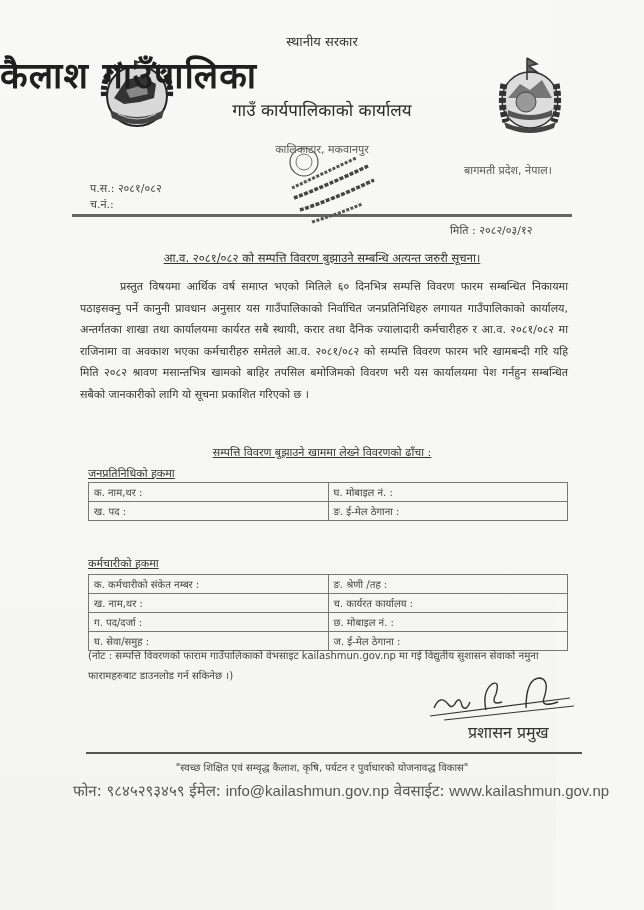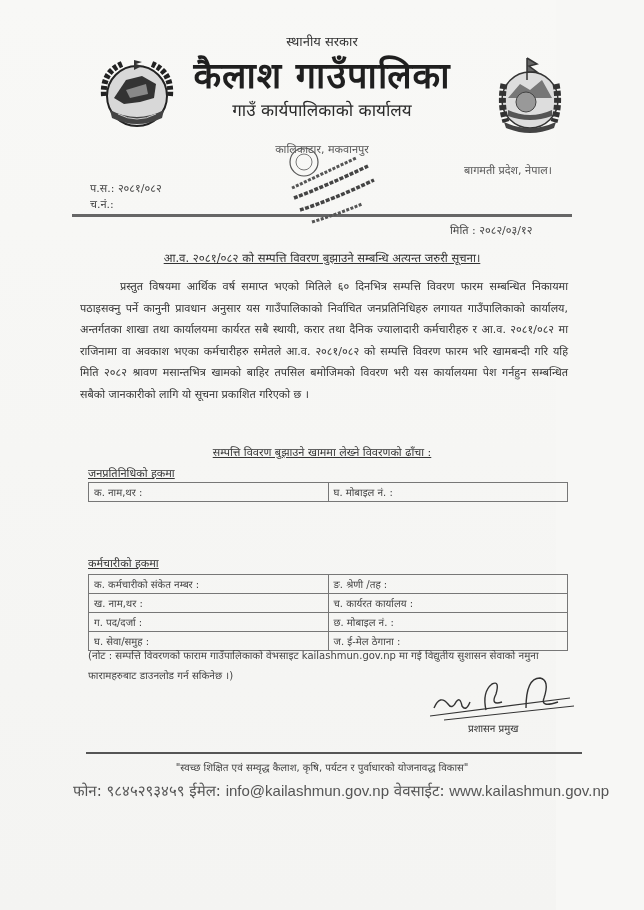--- a/index.html
+++ b/index.html
@@ -7,21 +7,21 @@
     width: 644px; height: 910px; overflow: hidden;
     background: #f7f7f5;
     font-family: "DejaVu Sans", sans-serif;
     color: #2a2a2a;
     position: relative;
   }
   .page { position: absolute; left: 0; top: 0; width: 556px; height: 910px;
     background: linear-gradient(180deg, #f8f8f6 0%, #f4f4f2 100%); }
   .abs { position: absolute; }
   .gov-line { left: 0; width: 644px; top: 32px; text-align: center; font-size: 13px; color: #333; }
-  .muni-name { left: 0; width: 644px; top: 50px; text-align: center; font-size: 36px; font-weight: bold; color: #1f1f1f; letter-spacing: 1px; }
+  .muni-name { left: 0; width: 644px; top: 50px; text-align: left; font-size: 36px; font-weight: bold; color: #1f1f1f; letter-spacing: 1px; }
   .office-name { left: 0; width: 644px; top: 98px; text-align: center; font-size: 17px; color: #2a2a2a; }
   .address { left: 0; width: 644px; top: 141px; text-align: center; font-size: 11px; color: #555; }
   .province { left: 464px; top: 162px; font-size: 11px; color: #555; }
   .ref-no { left: 90px; top: 180px; font-size: 11px; color: #444; }
   .chalani { left: 90px; top: 196px; font-size: 11px; color: #444; }
   .rule-top { left: 72px; top: 214px; width: 500px; height: 3px; background: #666; }
   .date { left: 450px; top: 222px; font-size: 11px; color: #444; }
   .emblem-left { left: 96px; top: 54px; width: 82px; height: 82px; }
   .emblem-right { left: 490px; top: 54px; width: 80px; height: 84px; }
   .stamp { left: 282px; top: 144px; width: 96px; height: 84px; }
@@ -31,21 +31,21 @@
   .sec-title { left: 88px; font-size: 11px; text-decoration: underline; color: #333; }
   .sec1 { top: 465px; }
   .sec2 { top: 555px; }
   table.form { position: absolute; left: 88px; width: 480px; border-collapse: collapse; font-size: 10px; color: #444; }
   table.form td { border: 1px solid #777; padding: 2px 5px; height: 14px; width: 50%; }
   .t1 { top: 482px; }
   .t2 { top: 574px; }
   .note { left: 88px; width: 496px; top: 646px; font-size: 10.2px; line-height: 20px; color: #444; }
   .note .url { font-size: 10px; }
   .signature { left: 430px; top: 672px; width: 150px; height: 50px; }
-  .sig-title { left: 468px; top: 721px; font-size: 10px; color: #333; }
+  .sig-title { left: 468px; top: 721px; font-size: 16px; color: #333; }
   .rule-bottom { left: 86px; top: 752px; width: 496px; height: 2px; background: #555; }
   .motto { left: 0; width: 644px; top: 760px; text-align: center; font-size: 10px; color: #444; }
   .contact { left: 0; width: 644px; top: 780px; text-align: center; font-size: 15px; color: #555; margin-left: 19px; }
   .contact .lat { font-family: "Liberation Sans", sans-serif; }
 </style>
 </head>
 <body>
 
 <div class="page">
 
@@ -93,20 +93,24 @@
 
   <div class="abs form-title">सम्पत्ति विवरण बुझाउने खाममा लेख्ने विवरणको ढाँचा :</div>
 
   <div class="abs sec-title sec1">जनप्रतिनिधिको हकमा</div>
   <table class="form t1">
     <tbody>
         <tr>
       <td>क. नाम,थर :</td>
       <td>घ. मोबाइल नं. :</td>
     </tr>
+    <tr>
+      <td>ख. पद :</td>
+      <td>ङ. ई-मेल ठेगाना :</td>
+    </tr>
   </tbody>
     </table>
 
   <div class="abs sec-title sec2">कर्मचारीको हकमा</div>
   <table class="form t2">
     <tbody>
         <tr>
       <td>क. कर्मचारीको संकेत नम्बर :</td>
       <td>ङ. श्रेणी /तह :</td>
     </tr>

